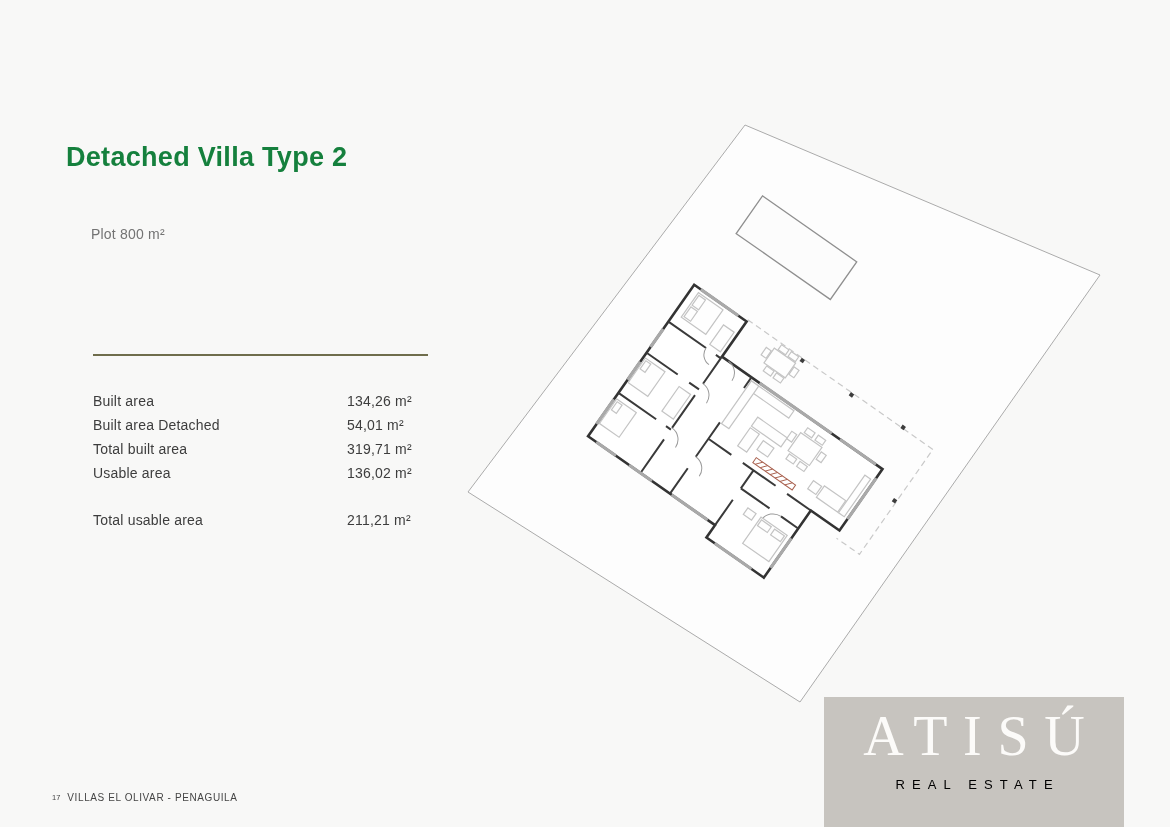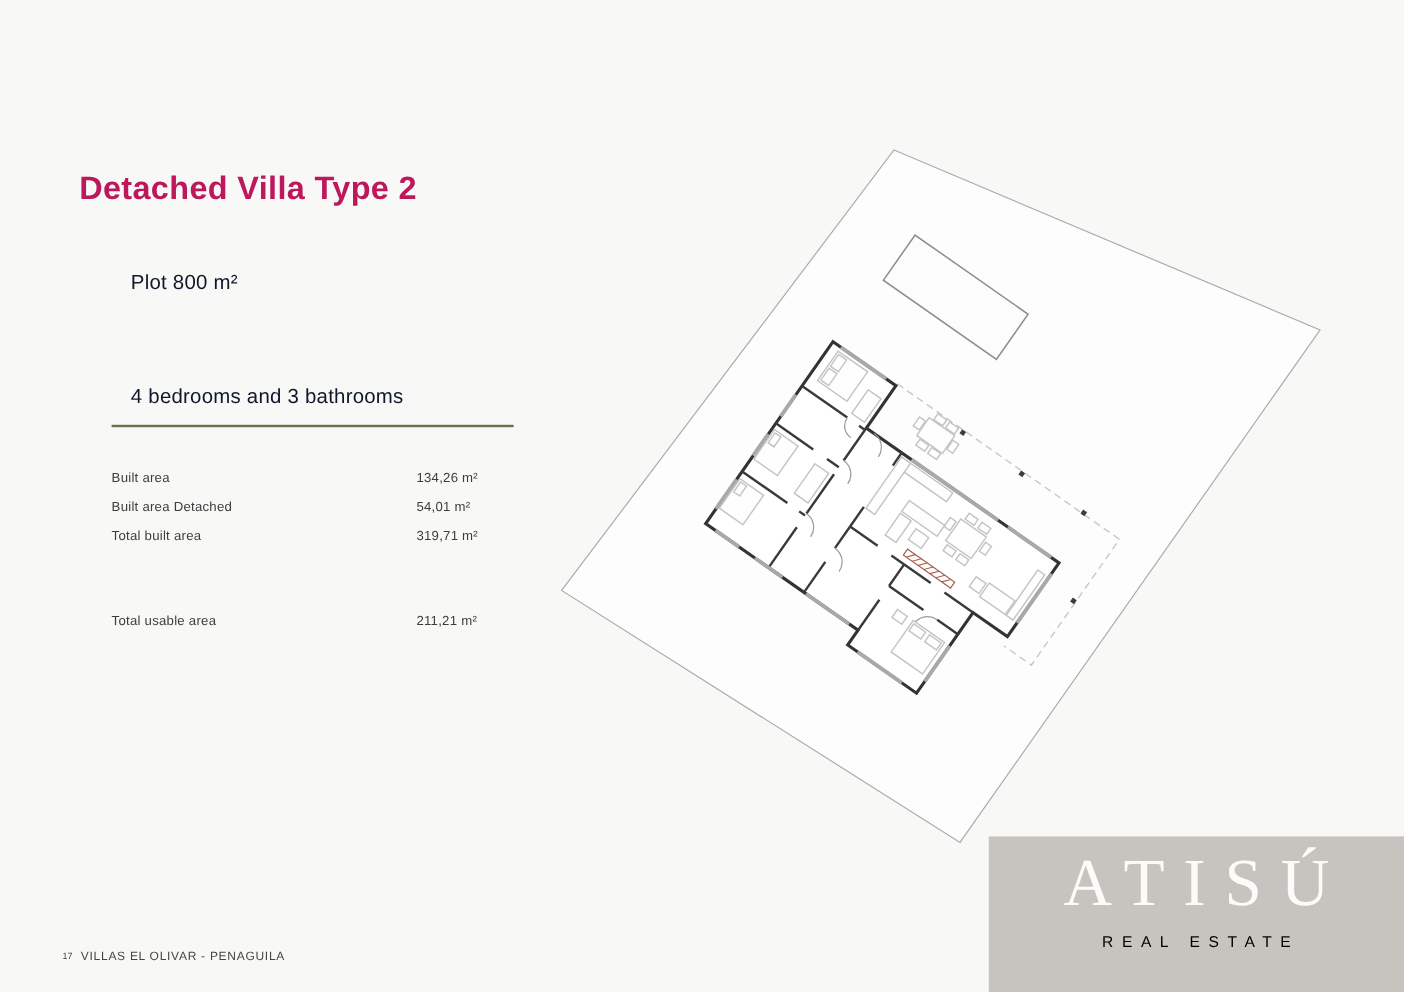--- a/index.html
+++ b/index.html
@@ -2,40 +2,40 @@
 <html><head>
 <meta charset="utf-8">
 <style>
   html,body{margin:0;padding:0;background:#f8f8f7;}
   .page{
     position:relative;width:1170px;height:827px;background:#f8f8f7;
     font-family:"Liberation Sans","DejaVu Sans",sans-serif;overflow:hidden;
   }
   .title{
     position:absolute;left:66px;top:142px;
-    font-size:27px;font-weight:bold;letter-spacing:.3px;color:#be185d;
+    font-size:27px;font-weight:bold;letter-spacing:.3px;color:#15803d;
   }
   .feature{
-    position:absolute;left:109px;font-size:17px;color:#0f172a;letter-spacing:.2px;
+    position:absolute;left:91px;font-size:14px;color:#737373;letter-spacing:.2px;
   }
   .f0{top:226px}.f1{top:274px}.f2{top:321px}
   .divider{
     position:absolute;left:93px;top:354px;width:335px;height:2px;background:#6f6d4c;
   }
-  .arow{position:absolute;left:93px;width:360px;font-size:11px;color:#3d3d3d;letter-spacing:.2px;}
+  .arow{position:absolute;left:93px;width:360px;font-size:14px;color:#3d3d3d;letter-spacing:.2px;}
   .arow .val{position:absolute;left:254px;top:0;}
   .r0{top:393px}.r1{top:417px}.r2{top:441px}.r3{top:465px}.rt{top:512px}
   .plan-svg{position:absolute;left:0;top:0;}
   .footer{
     position:absolute;left:52px;top:792px;color:#454545;
     font-size:10px;letter-spacing:.6px;
   }
   .footer .pagenum{font-size:7.5px;vertical-align:1px;margin-right:7px;letter-spacing:0;}
   .logo-box{
-    position:absolute;left:824px;top:697px;width:346px;height:130px;
+    position:absolute;left:824px;top:697px;width:300px;height:130px;
     background:#c7c4bf;color:#fcfbf9;text-align:center;
   }
   .logo-brand{
     font-family:"Liberation Serif","DejaVu Serif",serif;font-weight:400;
     font-size:56px;letter-spacing:.28em;margin-top:6px;margin-left:.28em;
     line-height:66px;
   }
   .logo-tagline{
     font-family:"Liberation Sans","DejaVu Sans",sans-serif;
     font-size:13px;letter-spacing:.55em;margin-left:.55em;color:#000000;margin-top:8px;
@@ -145,35 +145,38 @@
         <path stroke="#a8604e" stroke-width="0.9" fill="none" d="
           M203,272 l5,-6 M209,272 l5,-6 M215,272 l5,-6 M221,272 l5,-6
           M227,272 l5,-6 M233,272 l5,-6 M239,272 l5,-6"></path>
       </g>
     </g>
   </svg>
 
   <div class="title">Detached Villa Type 2</div>
 
   <div class="feature f0">Plot 800 m²</div>
-  <div class="feature f2">4 bedrooms and 3 bathrooms</div>
 
   <div class="divider"></div>
 
   <div class="arow r0">
     <span>Built area</span>
     <span class="val">134,26 m²</span>
   </div>
   <div class="arow r1">
     <span>Built area Detached</span>
     <span class="val">54,01 m²</span>
   </div>
   <div class="arow r2">
     <span>Total built area</span>
     <span class="val">319,71 m²</span>
+  </div>
+  <div class="arow r3">
+    <span>Usable area</span>
+    <span class="val">136,02 m²</span>
   </div>
   <div class="arow rt">
     <span>Total usable area</span>
     <span class="val">211,21 m²</span>
   </div>
 
   <div class="footer">
     <span class="pagenum">17</span><span>VILLAS EL OLIVAR - PENAGUILA</span>
   </div>
 

